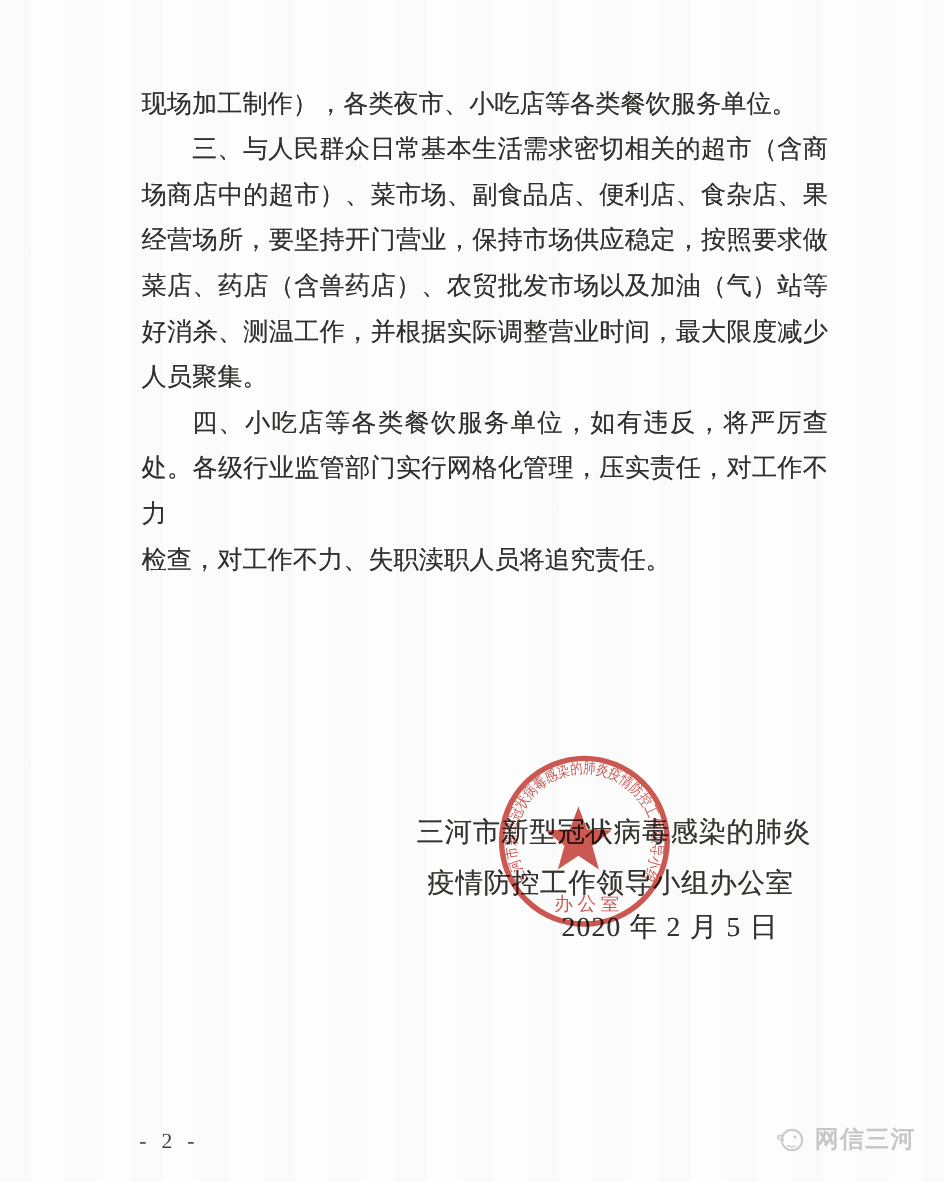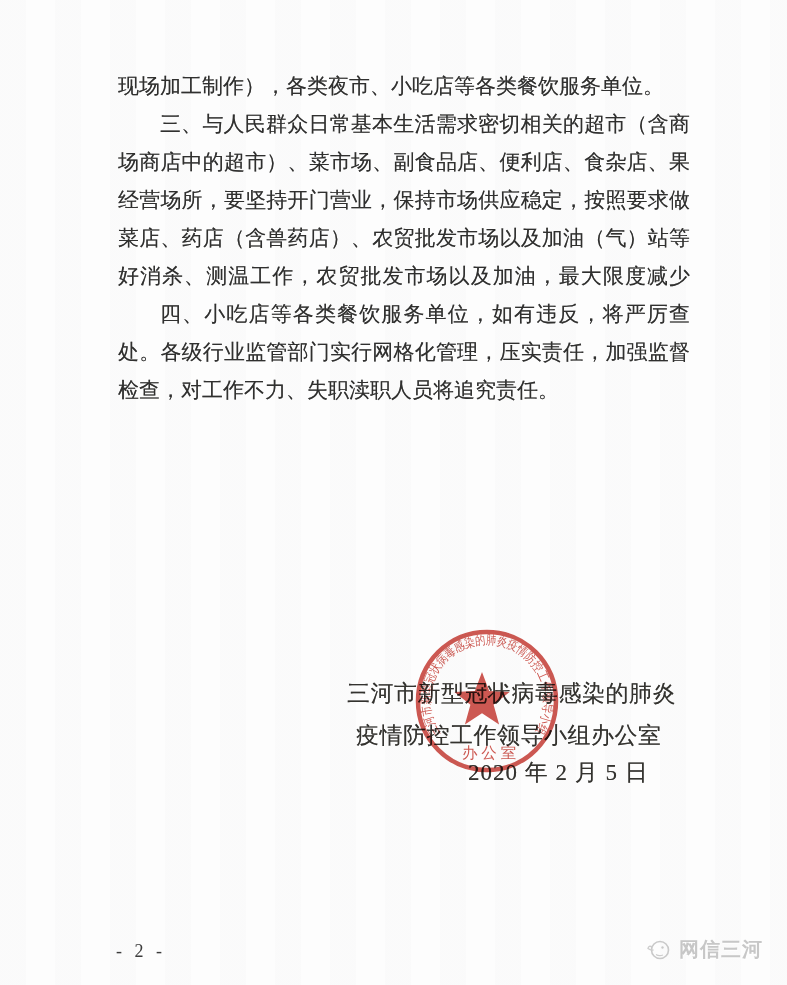--- a/index.html
+++ b/index.html
@@ -99,23 +99,24 @@
 <body>
 
 <div class="page">
 
   <div class="body-text">
     <div class="line short">现场加工制作），各类夜市、小吃店等各类餐饮服务单位。</div>
     <div class="line indent">三、与人民群众日常基本生活需求密切相关的超市（含商</div>
     <div class="line">场商店中的超市）、菜市场、副食品店、便利店、食杂店、果</div>
     <div class="line">经营场所，要坚持开门营业，保持市场供应稳定，按照要求做</div>
     <div class="line">菜店、药店（含兽药店）、农贸批发市场以及加油（气）站等</div>
-    <div class="line">好消杀、测温工作，农贸批发市场以及加油，最大限度减少</div>
+    <div class="line">好消杀、测温工作，并根据实际调整营业时间，最大限度减少</div>
+    <div class="line short">人员聚集。</div>
     <div class="line indent">四、小吃店等各类餐饮服务单位，如有违反，将严厉查</div>
-    <div class="line">处。各级行业监管部门实行网格化管理，压实责任，加强监督</div>
+    <div class="line">处。各级行业监管部门实行网格化管理，压实责任，对工作不力</div>
     <div class="line short">检查，对工作不力、失职渎职人员将追究责任。</div>
   </div>
 
   <div class="sig-line sig-org1">三河市新型冠状病毒感染的肺炎</div>
   <div class="sig-line sig-org2">疫情防控工作领导小组办公室</div>
   <div class="sig-line sig-date">2020 年 2 月 5 日</div>
 
   <svg class="seal" viewBox="0 0 146 160" aria-hidden="true">
     <circle cx="73" cy="80" r="69" fill="none" stroke="#c8423a" stroke-width="4.5"></circle>
     <path id="sealRingPath" d="M 26.3,112.7 A 57,57 0 1 1 119.7,112.7" fill="none"></path>

